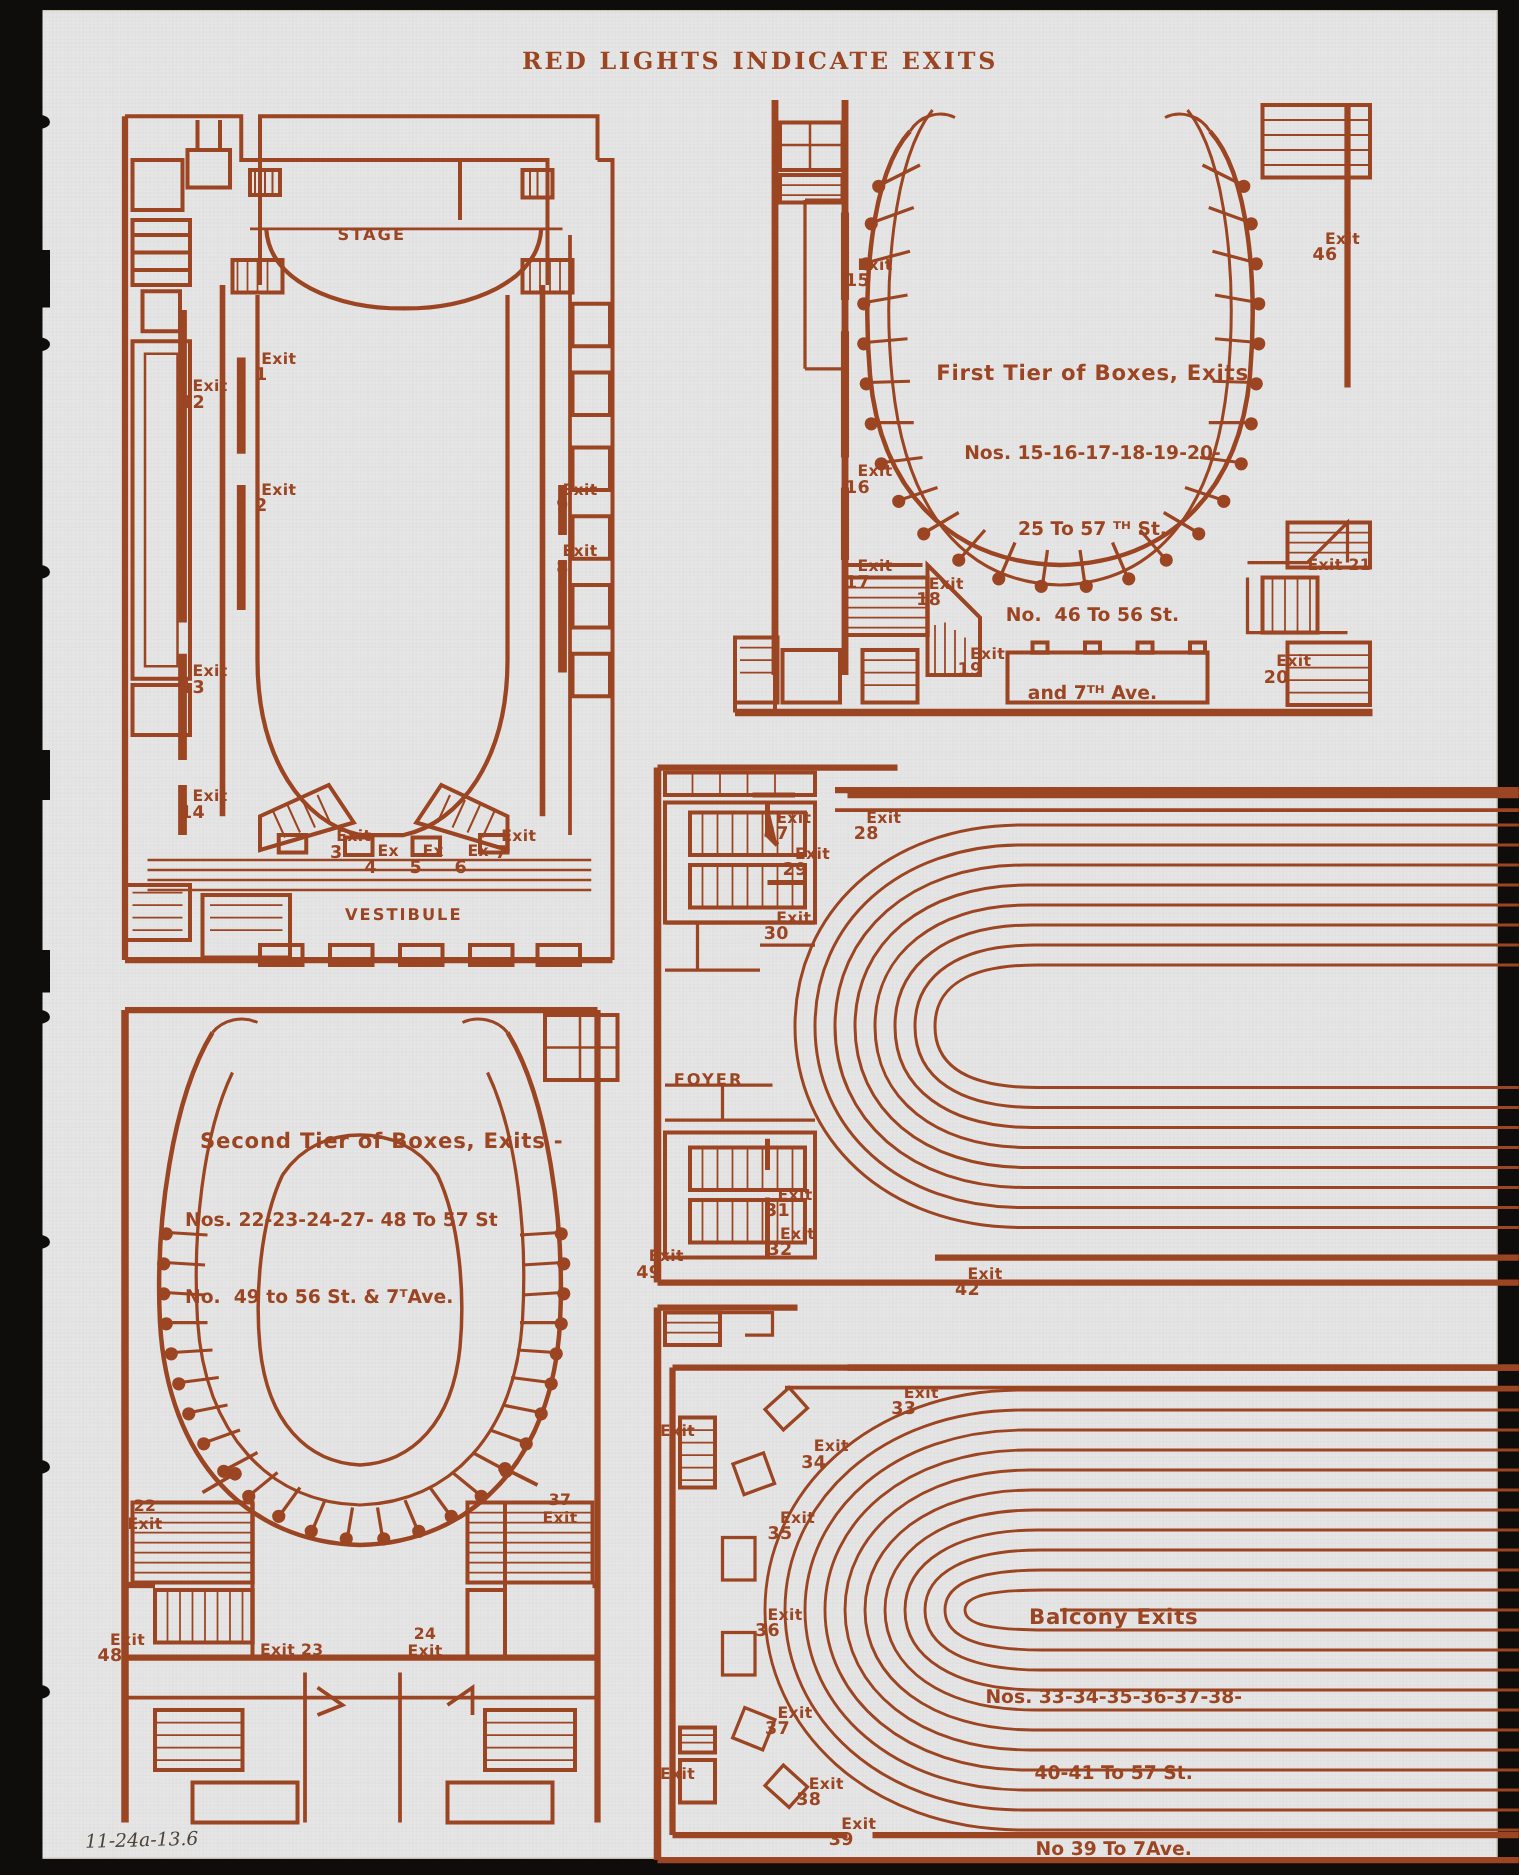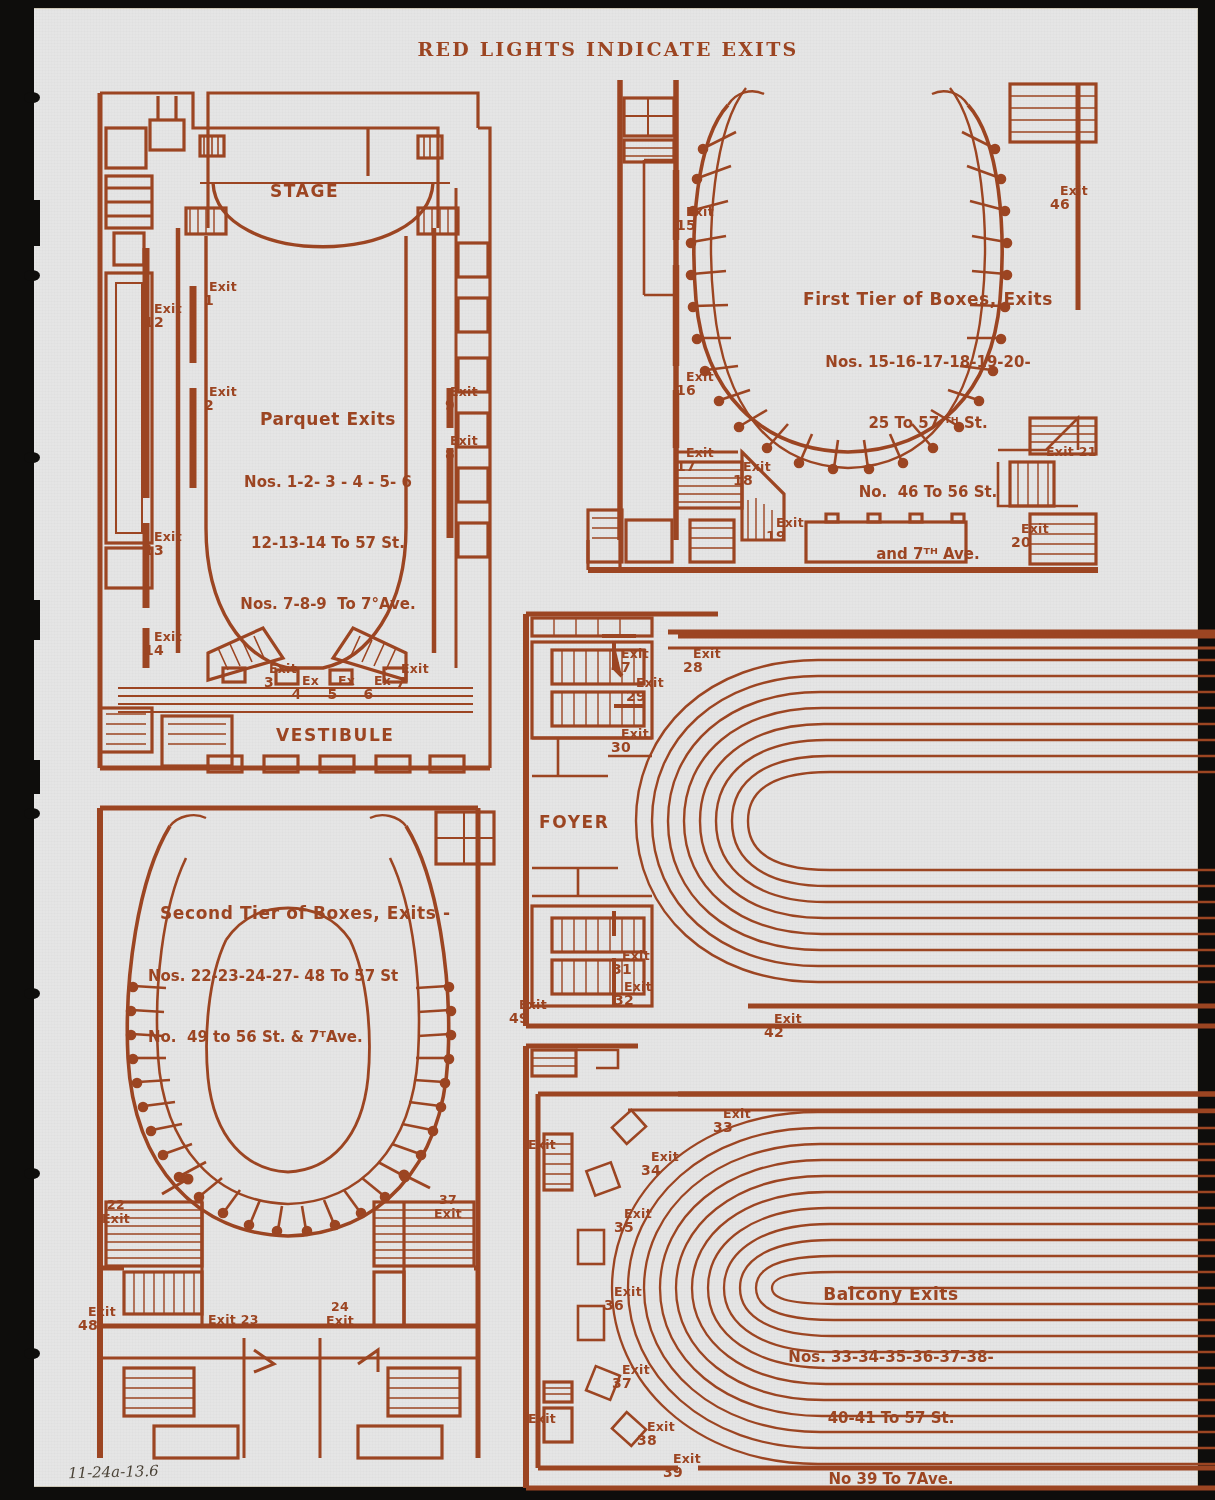--- a/index.html
+++ b/index.html
@@ -80,21 +80,21 @@
     white-space: pre;
   }
   .exit {
     font-size: 12.5px;
     letter-spacing: .3px;
     text-align: center;
   }
   .exit .n { display: block; font-size: 14px; }
   .exit.inline { white-space: nowrap; }
   .roomlbl {
-    font-size: 17px;
+    font-size: 13px;
     letter-spacing: 1.6px;
     font-family: "DejaVu Sans", sans-serif;
     font-weight: bold;
   }
   .block {
     position: absolute;
     color: #9c4522;
     font-family: "DejaVu Sans", sans-serif;
     text-align: center;
     line-height: 1.3;
@@ -203,26 +203,20 @@
         <line x1="88" y1="455" x2="88" y2="540" stroke-width="7"></line>
         <line x1="88" y1="560" x2="88" y2="600" stroke-width="7"></line>
         <line x1="392" y1="320" x2="392" y2="360" stroke-width="7"></line>
         <line x1="392" y1="380" x2="392" y2="470" stroke-width="7"></line>
       </g>
     </svg>
 
     <div class="lbl roomlbl" style="left:252px; top:174px;">STAGE</div>
     <div class="lbl roomlbl" style="left:258px; top:718px;">VESTIBULE</div>
 
-    <div class="block" style="left:180px; top:358px; width:260px;">
-      <span class="h">Parquet Exits</span>
-      <span class="r">Nos. 1-2- 3 - 4 - 5- 6</span>
-      <span class="r">12-13-14 To 57 St.</span>
-      <span class="r">Nos. 7-8-9  To 7°Ave.</span>
-    </div>
 
     <div class="lbl exit" style="left:163px; top:258px;">
       <span>Exit</span><span class="n">1</span></div>
     <div class="lbl exit" style="left:163px; top:363px;">
       <span>Exit</span><span class="n">2</span></div>
     <div class="lbl exit" style="left:108px; top:280px;">
       <span>Exit</span><span class="n">12</span></div>
     <div class="lbl exit" style="left:108px; top:508px;">
       <span>Exit</span><span class="n">13</span></div>
     <div class="lbl exit" style="left:108px; top:608px;">
@@ -357,21 +351,21 @@
         <path d="M390 35 C382 22, 366 18, 354 24" stroke-width="2.4"></path>
       </g>
 
       <g stroke="#9c4522" stroke-linecap="butt">
         <line x1="98" y1="100" x2="98" y2="170" stroke-width="6.5"></line>
         <line x1="98" y1="195" x2="98" y2="296" stroke-width="6.5"></line>
         <line x1="98" y1="320" x2="98" y2="378" stroke-width="6.5"></line>
       </g>
     </svg>
 
-    <div class="block" style="left:770px; top:238px; width:280px;">
+    <div class="block" style="left:716px; top:238px; width:280px;">
       <span class="h">First Tier of Boxes, Exits</span>
       <span class="r">Nos. 15-16-17-18-19-20-</span>
       <span class="r">25 To 57 ᵀᴴ St.</span>
       <span class="r" style="margin-top:8px;">No.  46 To 56 St.</span>
       <span class="r">and 7ᵀᴴ Ave.</span>
     </div>
 
     <div class="lbl exit" style="left:640px; top:183px;">
       <span>Exit</span><span class="n">15</span></div>
     <div class="lbl exit" style="left:640px; top:348px;">
@@ -433,21 +427,21 @@
 
       <g stroke="#9c4522" stroke-width="4" fill="#9c4522">
         <path d="M84 30 L118 30"></path>
         <path d="M96 36 L96 62 L104 70"></path>
         <path d="M96 100 L126 100"></path>
         <path d="M96 330 L96 305"></path>
         <path d="M96 352 L96 400"></path>
       </g>
     </svg>
 
-    <div class="lbl roomlbl" style="left:521px; top:805px;text-align:center;">FOYER</div>
+    <div class="lbl roomlbl" style="left:521px; top:850px;text-align:center;">FOYER</div>
 
 
     <div class="lbl exit" style="left:575px; top:625px;">
       <span>Exit</span><span class="n">47</span></div>
     <div class="lbl exit" style="left:647px; top:625px;">
       <span>Exit</span><span class="n">28</span></div>
     <div class="lbl exit" style="left:590px; top:654px;">
       <span>Exit</span><span class="n">29</span></div>
     <div class="lbl exit" style="left:575px; top:705px;">
       <span>Exit</span><span class="n">30</span></div>

